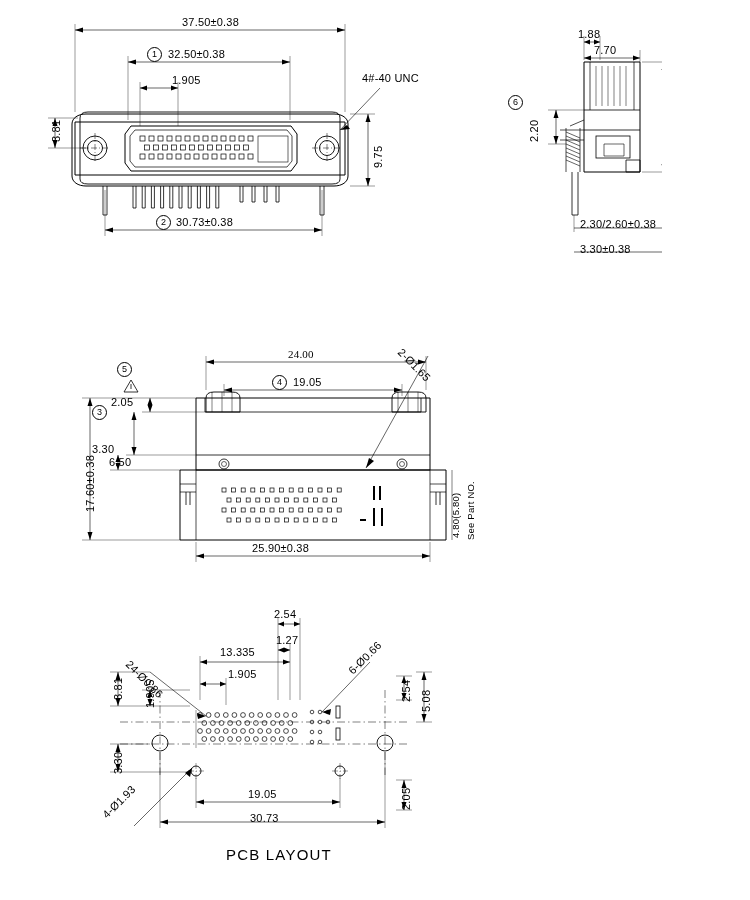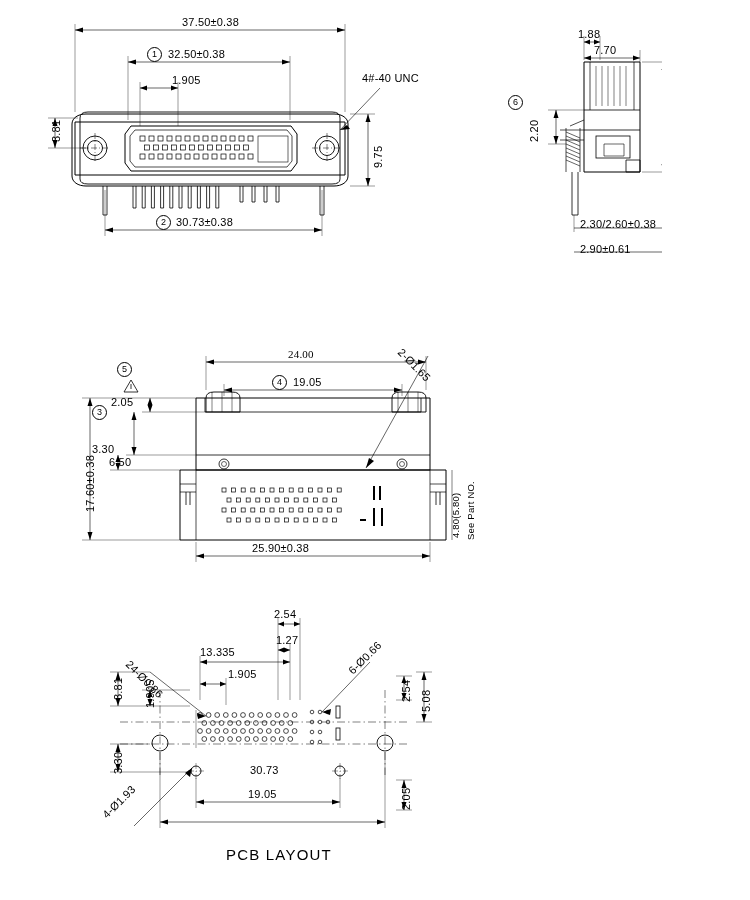--- a/index.html
+++ b/index.html
@@ -519,47 +519,47 @@
   <div class="circnum" style="left:156px; top:215px;">2</div>
   <div class="lbl" style="left:362px; top:72px;">4#-40 UNC</div>
 
   <div class="lbl" style="left:578px; top:28px;">1.88</div>
   <div class="lbl" style="left:594px; top:44px;">7.70</div>
   <div class="circnum" style="left:508px; top:95px;">6</div>
   <div class="lbl rot90" style="left:528px; top:142px;">2.20</div>
   <div class="lbl rot90" style="left:672px; top:145px;">11.80</div>
   <div class="lbl" style="left:580px; top:218px;">2.30/2.60±0.38</div>
   <div class="circnum" style="left:694px; top:217px;">8</div>
-  <div class="lbl" style="left:580px; top:243px;">2.90±0.61</div>
+  <div class="lbl" style="left:580px; top:243px;">3.30±0.38</div>
   <div class="circnum" style="left:684px; top:242px;">7</div>
 
   <div class="lbl" style="left:288px; top:348px;font-family:Liberation Serif, serif;">24.00</div>
   <div class="lbl" style="left:293px; top:376px;">19.05</div>
   <div class="circnum" style="left:272px; top:375px;">4</div>
   <div class="circnum" style="left:117px; top:362px;">5</div>
   <div class="circnum" style="left:92px; top:405px;">3</div>
   <div class="lbl rot90" style="left:84px; top:512px;">17.60±0.38</div>
   <div class="lbl" style="left:111px; top:396px;">2.05</div>
   <div class="lbl" style="left:109px; top:420px;margin-top:36px;">6.50</div>
   <div class="lbl" style="left:92px; top:443px;">3.30</div>
   <div class="lbl" style="left:252px; top:542px;text-align:center;">25.90±0.38</div>
   <div class="lbl rotm45" style="left:404px; top:346px;">2-Ø1.65</div>
   <div class="lbl sm rot90" style="left:450px; top:538px;">4.80(5.80)</div>
   <div class="lbl sm rot90" style="left:465px; top:540px;">See Part NO.</div>
 
   <div class="lbl" style="left:274px; top:608px;">2.54</div>
   <div class="lbl" style="left:276px; top:634px;">1.27</div>
-  <div class="lbl" style="left:200px; top:646px;">13.335</div>
+  <div class="lbl" style="left:220px; top:646px;">13.335</div>
   <div class="lbl" style="left:228px; top:668px;">1.905</div>
   <div class="lbl rot90" style="left:112px; top:700px;">3.81</div>
   <div class="lbl rot90" style="left:144px; top:708px;">1.905</div>
   <div class="lbl rot90" style="left:112px; top:774px;">3.30</div>
   <div class="lbl rot90" style="left:400px; top:702px;">2.54</div>
   <div class="lbl rot90" style="left:420px; top:712px;">5.08</div>
   <div class="lbl" style="left:248px; top:788px;">19.05</div>
-  <div class="lbl" style="left:250px; top:764px;text-align:right;">30.73</div>
+  <div class="lbl" style="left:250px; top:812px;text-align:right;">30.73</div>
   <div class="lbl rot90" style="left:400px; top:810px;">2.05</div>
   <div class="lbl rotm45" style="left:132px; top:658px;">24-Ø0.86</div>
   <div class="lbl rot45" style="left:346px; top:668px;">6-Ø0.66</div>
   <div class="lbl rot45" style="left:100px; top:812px;">4-Ø1.93</div>
   <div class="lbl big" style="left:226px; top:846px;">PCB LAYOUT</div>
 
 </div>
 
 </body></html>

